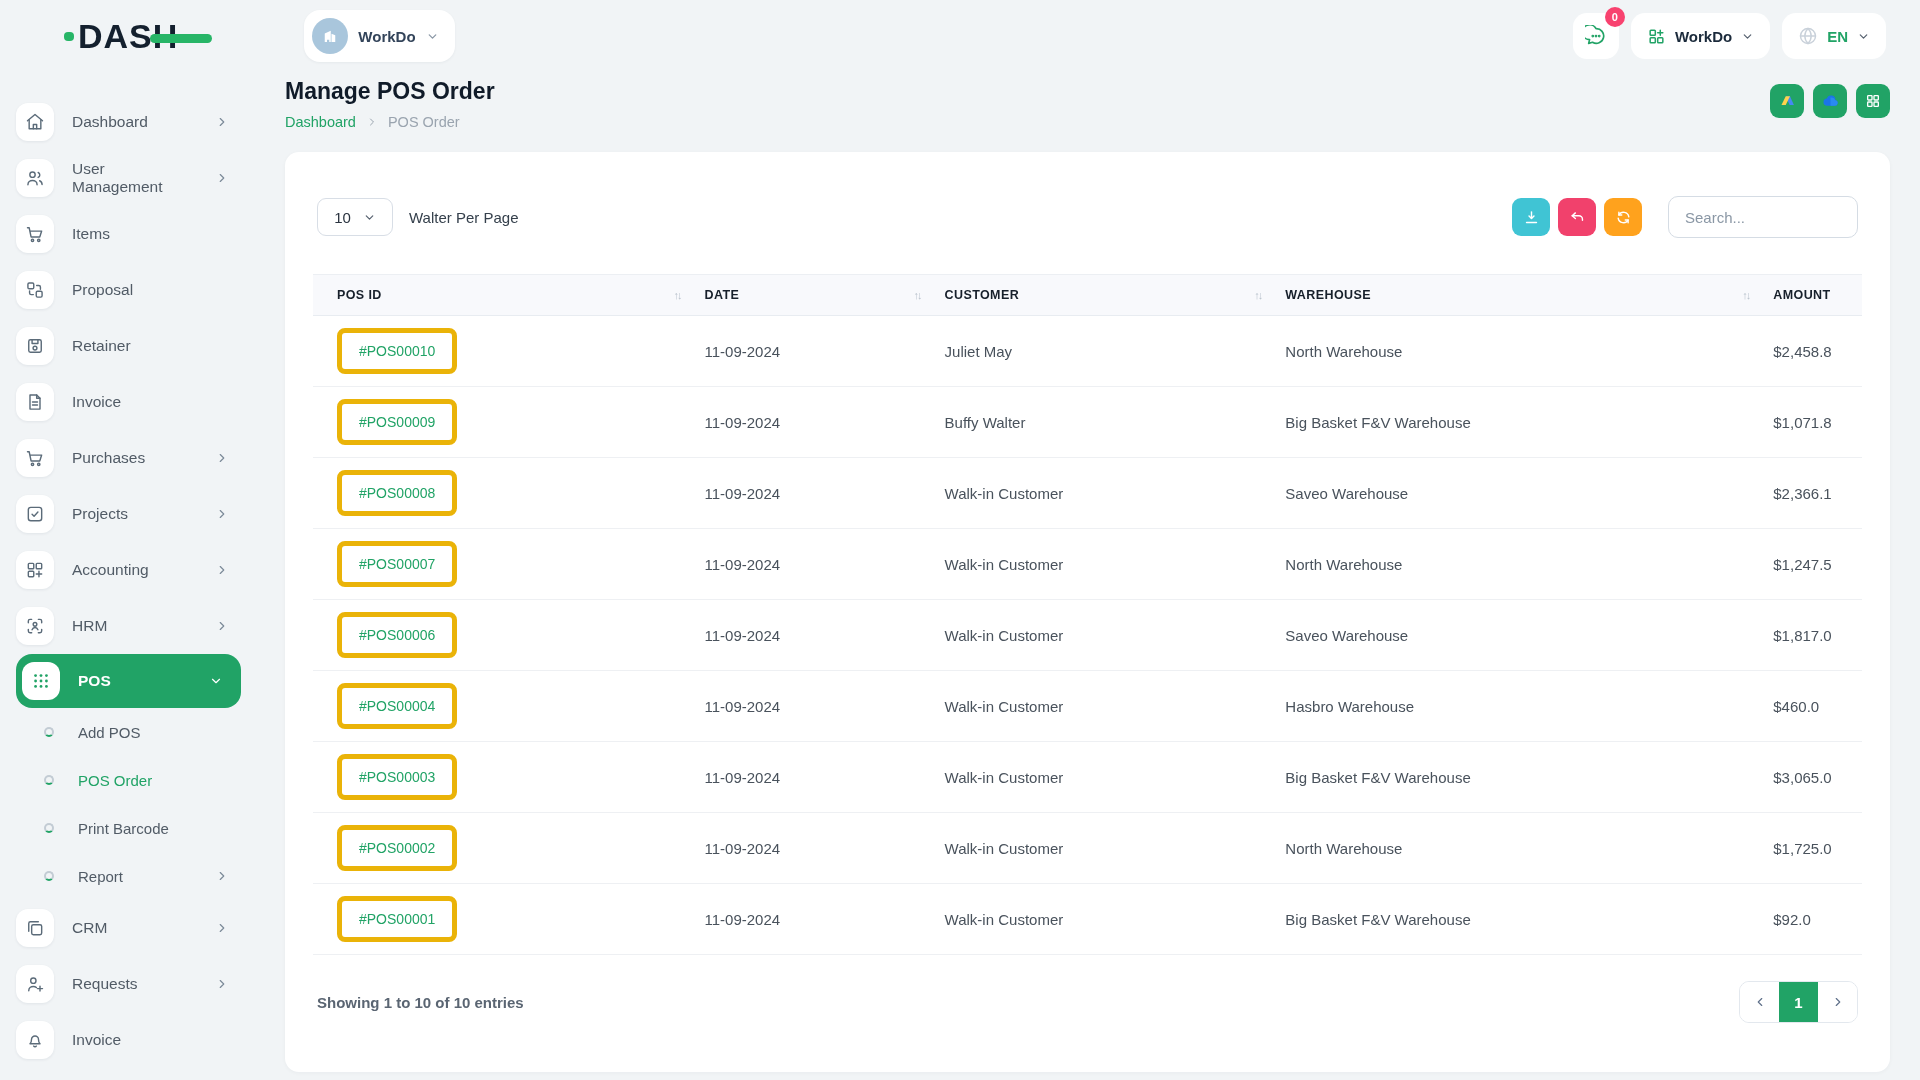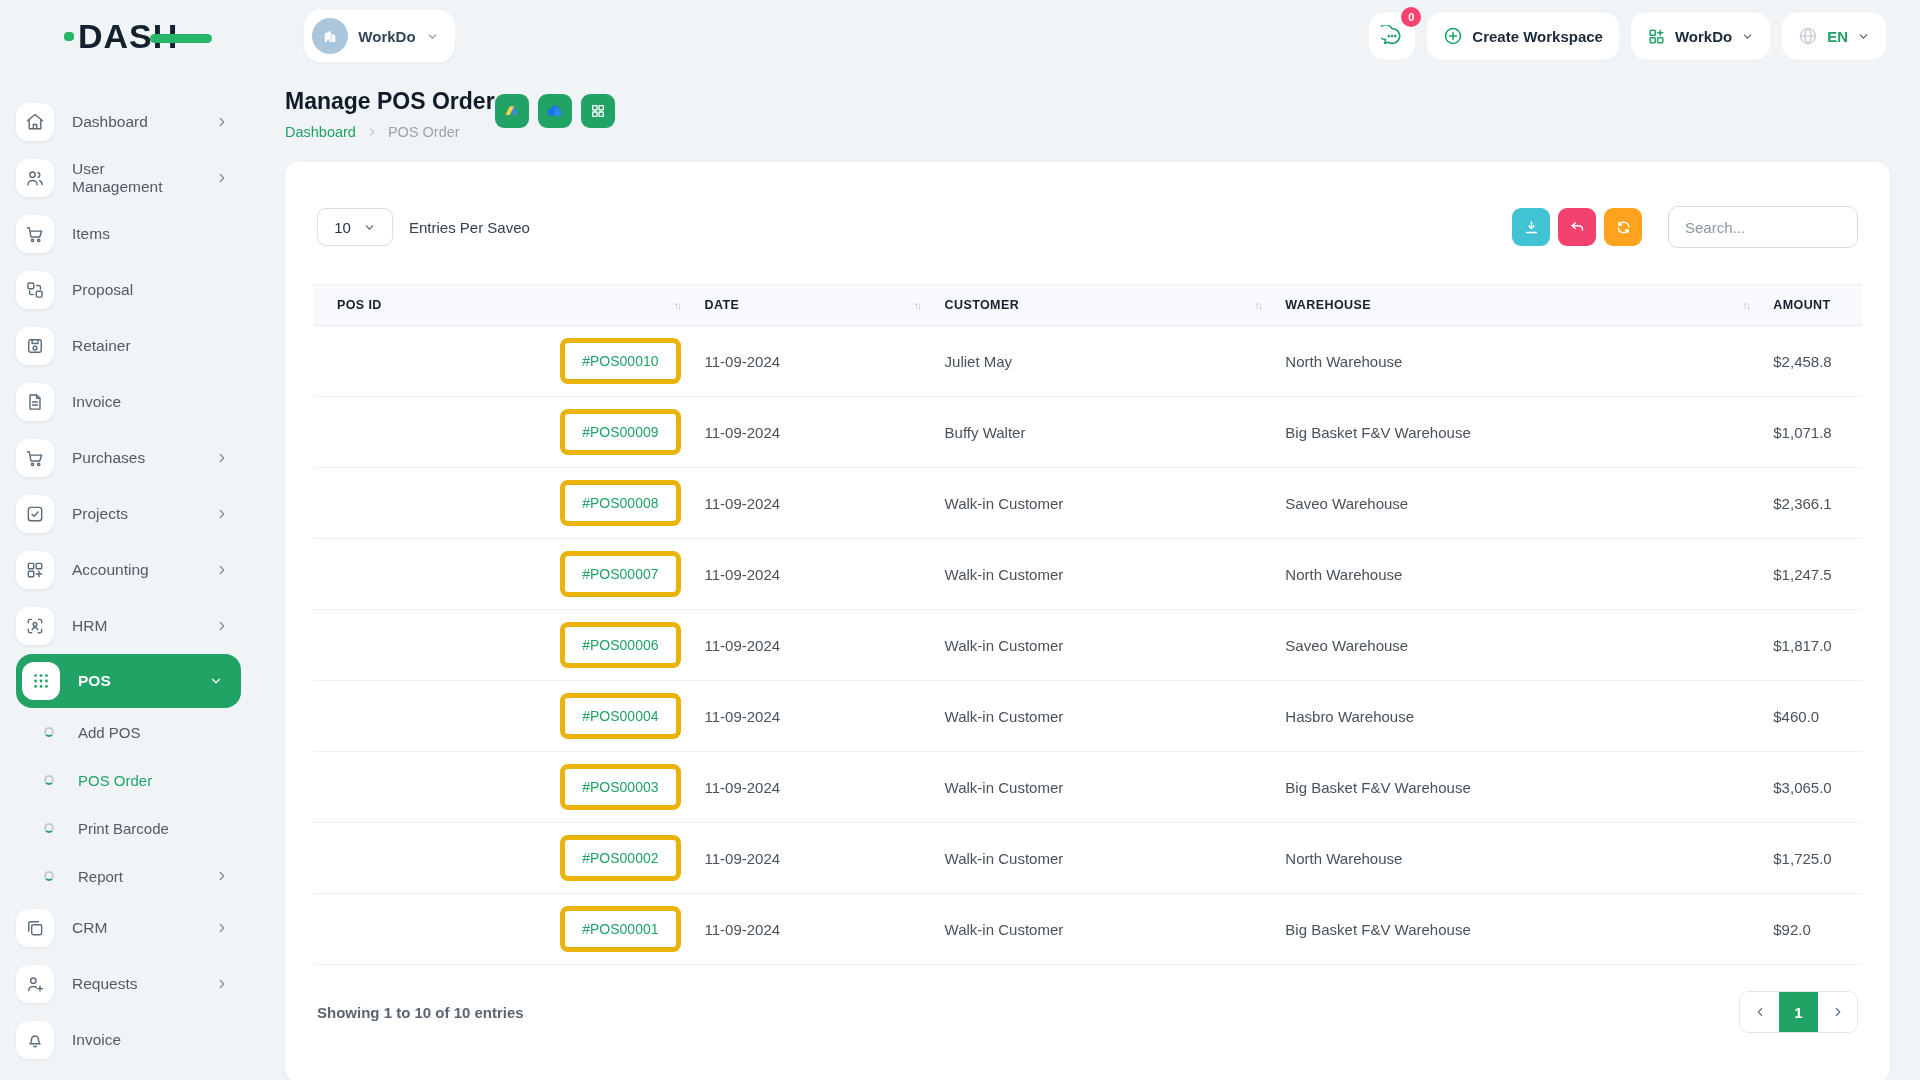--- a/index.html
+++ b/index.html
@@ -38,21 +38,21 @@
   .side-item.pos-active .icon-box { box-shadow:none; }
   .side-item.pos-active .side-label { color:#fff; font-weight:700; }
   .side-item.pos-active .chev { stroke:#fff; margin-right:18px; }
   .sub-item { height:48px; display:flex; align-items:center; gap:24px; padding-left:28px; cursor:pointer; }
   .bullet { width:10px; height:10px; border-radius:50%; border:2.5px solid #c3ccd4; border-bottom-color:#21a366; flex:0 0 10px; }
   .sub-label { font-size:15px; font-weight:500; color:#515b66; }
   .sub-item.active .sub-label { color:#21a366; }
 
   
   .main { flex:1; padding:0 30px; }
-  .page-head { margin-top:16px; display:flex; justify-content:flex-start; align-items:flex-start; }
+  .page-head { margin-top:6px; display:flex; justify-content:space-between; align-items:flex-start; }
   .page-title { font-size:23px; font-weight:700; color:#101b29; }
   .crumbs { margin-top:9px; display:flex; align-items:center; gap:10px; font-size:14.5px; }
   .crumb-link { color:#21a366; text-decoration:none; cursor:pointer; }
   .crumb-sep { width:12px; height:12px; stroke:#9aa4af; fill:none; stroke-width:2; stroke-linecap:round; stroke-linejoin:round; }
   .crumb-current { color:#9aa4af; }
   .head-actions { display:flex; gap:9px; margin-top:6px; }
   .sq-btn { width:34px; height:34px; border:none; border-radius:9px; background:#21a366; display:flex;
     align-items:center; justify-content:center; cursor:pointer; }
 
   
@@ -74,21 +74,21 @@
     padding:0 16px; font-size:15px; color:#3a4552; font-family:inherit; outline:none; }
   .search-input::placeholder { color:#8a97a5; }
 
   table { width:100%; border-collapse:collapse; table-layout:fixed; }
   col.c1{width:24.5%} col.c2{width:15.5%} col.c3{width:22%} col.c4{width:31.5%} col.c5{width:6.5%}
   thead th { background:#f8f9fc; border-top:1px solid #eceff3; border-bottom:1px solid #e8ecf1;
     font-size:12.5px; font-weight:700; letter-spacing:.4px; color:#17202b; text-transform:uppercase;
     text-align:left; padding:13px 12px; cursor:pointer; }
   thead th .th-inner { display:flex; align-items:center; justify-content:space-between; }
   .sort { font-size:11px; color:#b9c2cc; letter-spacing:-2px; font-weight:400; }
-  th.first, td.first { padding-left:24px;text-align:right; }
+  th.first, td.first { padding-left:24px; }
   tbody td { border-bottom:1px solid #eef0f3; padding:12px 12px; height:66px; font-size:15px; color:#49525c; }
   .pos-badge { display:inline-block; border:5px solid #eab308; color:#21a366; border-radius:8px;
     padding:10px 17px; font-size:14px; cursor:pointer; background:#fff; }
 
   .card-footer { display:flex; justify-content:space-between; align-items:center; margin-top:26px; padding:0 4px; }
   .showing { font-size:15px; color:#5a6572;font-weight:bold; }
   .pagination { display:flex; border:1px solid #e3e8ee; border-radius:10px; overflow:hidden; background:#fff; }
   .page-btn { width:39px; height:40px; border:none; background:#fff; display:flex; align-items:center;
     justify-content:center; cursor:pointer; font-size:15px; font-family:inherit; color:#60718a; }
   .page-btn svg { width:14px; height:14px; stroke:#60718a; fill:none; stroke-width:2; stroke-linecap:round; stroke-linejoin:round; }
@@ -120,27 +120,20 @@
     <button class="chat-btn">
       <svg width="22" height="22" viewBox="0 0 24 24" style="stroke:#21a366;fill:none;stroke-width:1.8;stroke-linecap:round;stroke-linejoin:round">
         <path d="M12 4a8 8 0 1 0-7 11.9L4 20l4.2-1.2A8 8 0 1 0 12 4z"></path>
         <circle cx="8.5" cy="12" r="0.6" fill="#21a366"></circle>
           <circle cx="12" cy="12" r="0.6" fill="#21a366"></circle>
           <circle cx="15.5" cy="12" r="0.6" fill="#21a366"></circle>
       </svg>
       <span class="chat-badge">0</span>
     </button>
 
-    <button class="pill-btn">
-      <svg width="20" height="20" viewBox="0 0 24 24" style="stroke:#21a366;fill:none;stroke-width:1.9;stroke-linecap:round">
-          <circle cx="12" cy="12" r="9"></circle>
-          <path d="M12 8v8M8 12h8"></path>
-        </svg>
-      <span>Create Workspace</span>
-    </button>
 
     <button class="pill-btn">
       <svg width="19" height="19" viewBox="0 0 24 24" style="stroke:#21a366;fill:none;stroke-width:1.9;stroke-linecap:round;stroke-linejoin:round">
           <rect x="4" y="4" width="6.5" height="6.5" rx="1"></rect>
           <rect x="4" y="13.5" width="6.5" height="6.5" rx="1"></rect>
           <rect x="13.5" y="13.5" width="6.5" height="6.5" rx="1"></rect>
           <path d="M16.75 4v6.5M13.5 7.25H20"></path>
         </svg>
       <span>WorkDo</span>
       <svg class="dd" viewBox="0 0 24 24">
@@ -417,21 +410,21 @@
 
     <section class="card">
       <div class="controls">
         <div class="controls-left">
           <button class="select-box">
             <span>10</span>
             <svg viewBox="0 0 24 24">
                 <polyline points="6 9 12 15 18 9"></polyline>
               </svg>
           </button>
-          <span class="entries-label">Entries Per Saveo</span>
+          <span class="entries-label">Walter Per Page</span>
         </div>
         <div class="controls-right">
           <button class="act-btn act-teal">
             <svg viewBox="0 0 24 24">
                 <path d="M12 4v9"></path>
                 <path d="M8.5 10L12 13.5 15.5 10"></path>
                 <path d="M5 19h14"></path>
               </svg>
           </button>
           <button class="act-btn act-pink">

